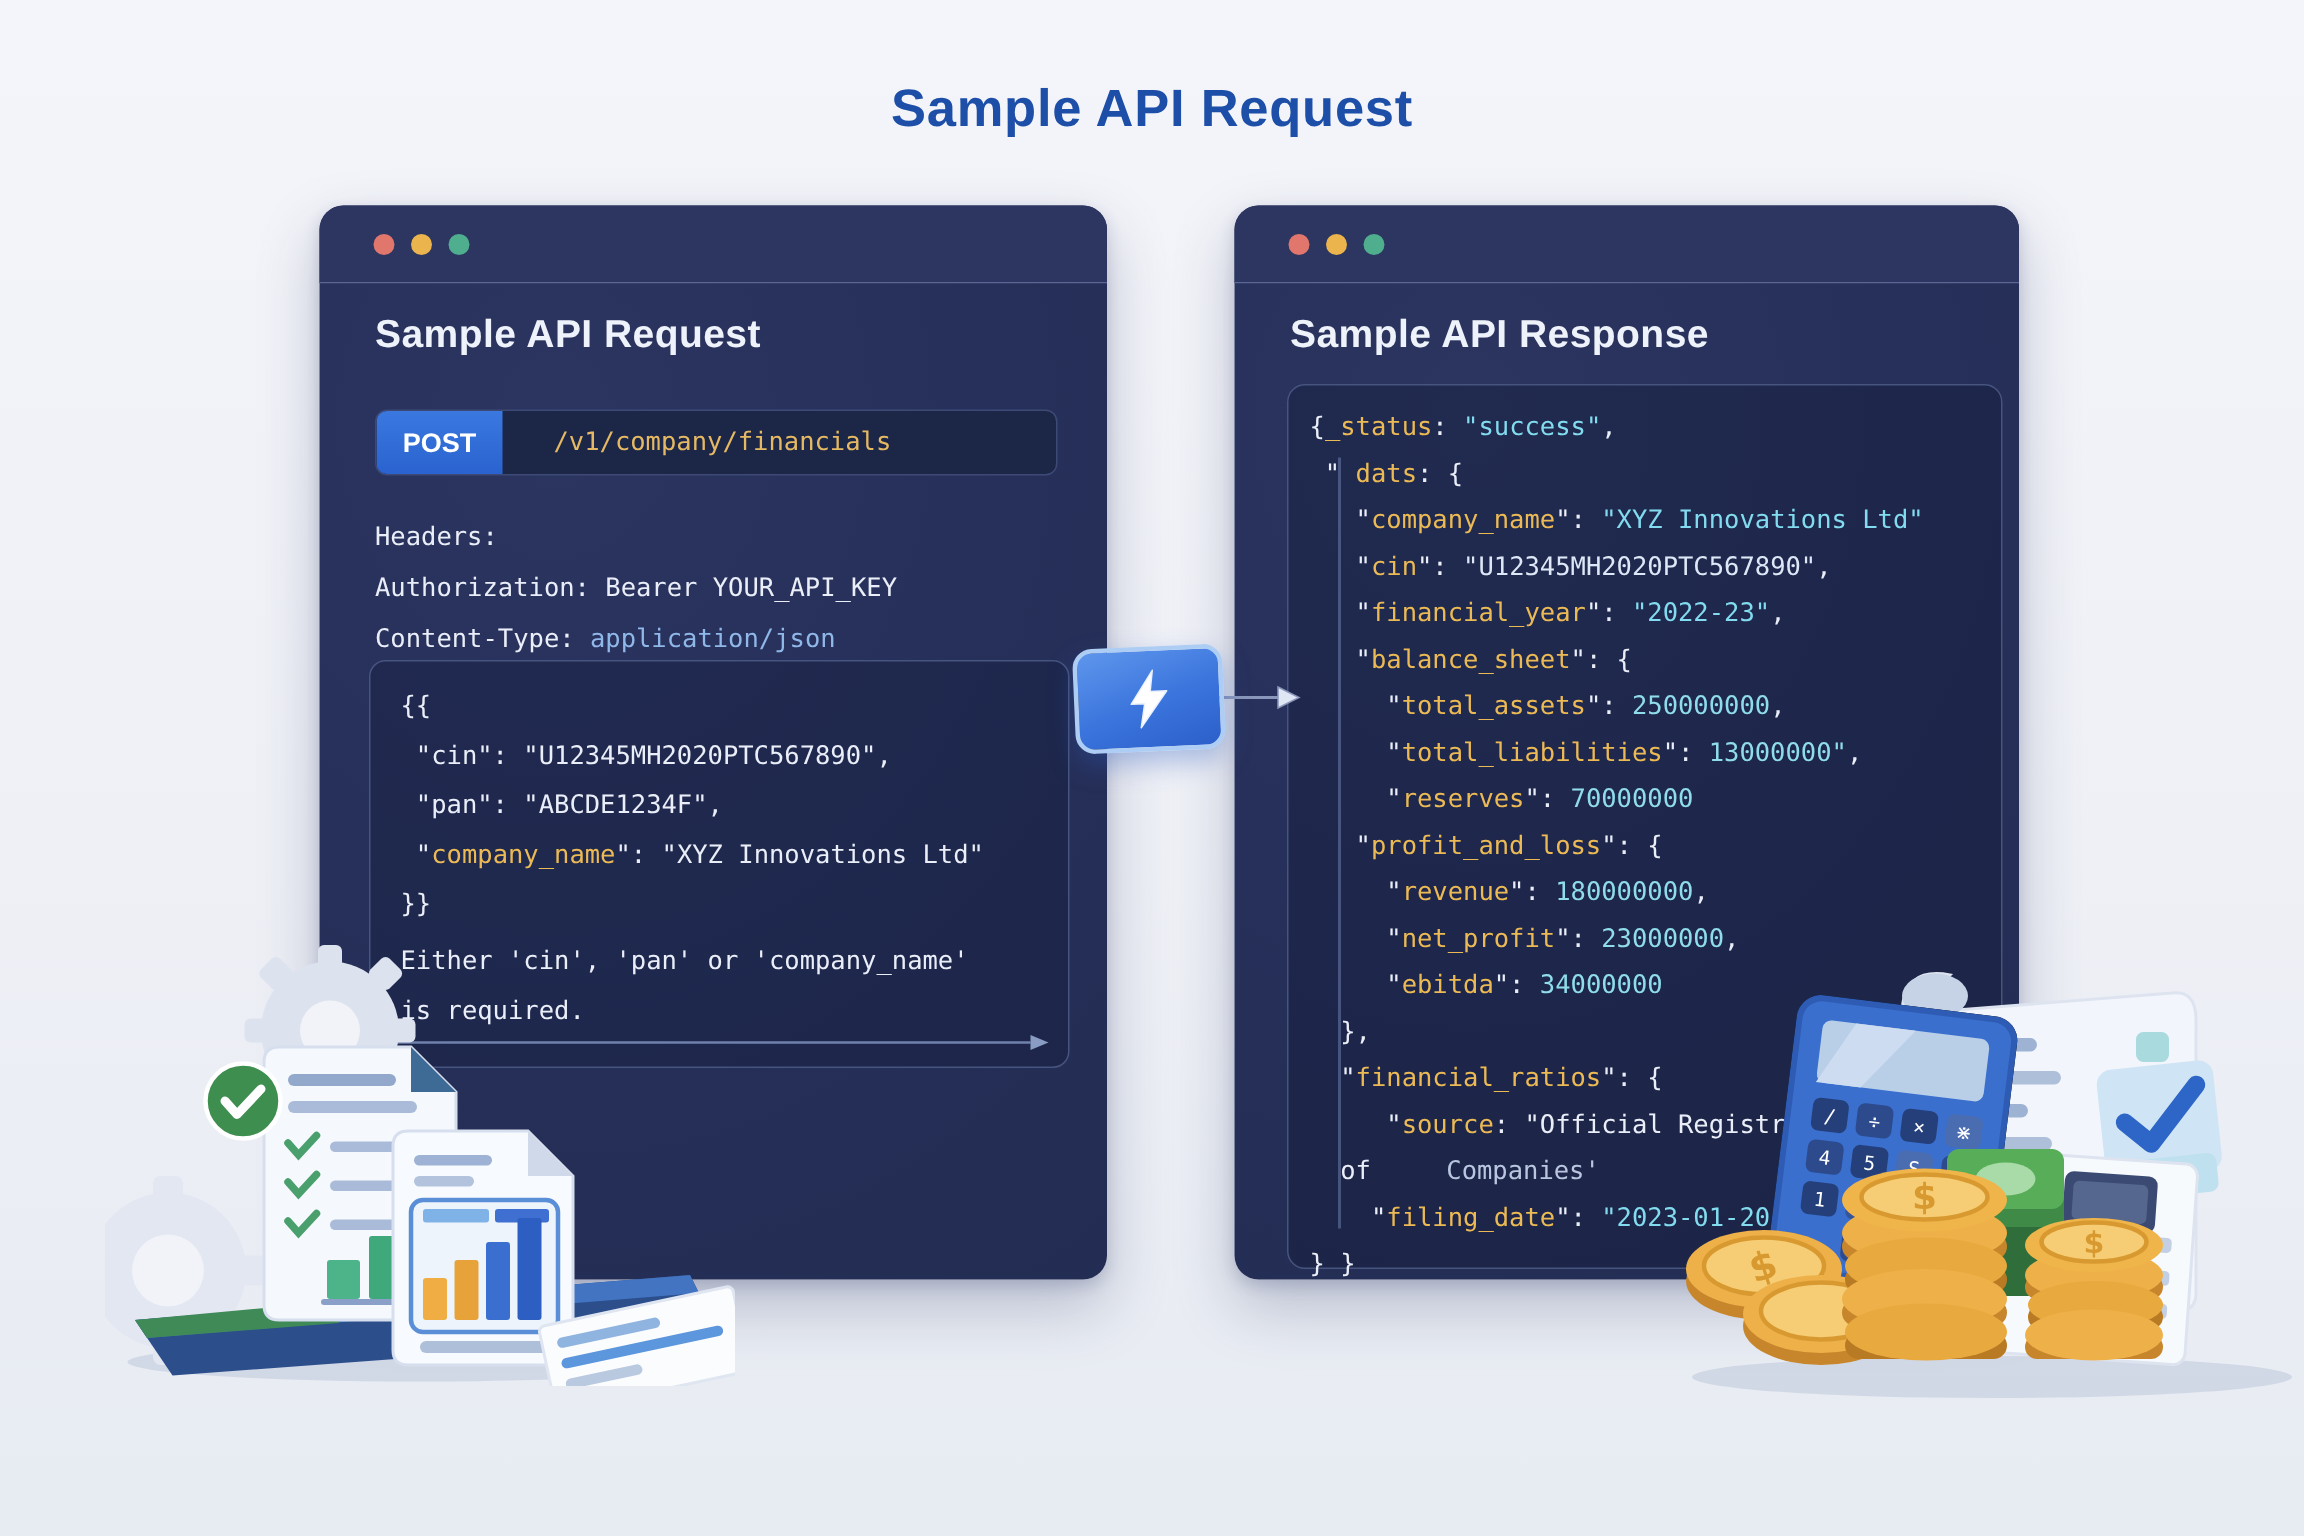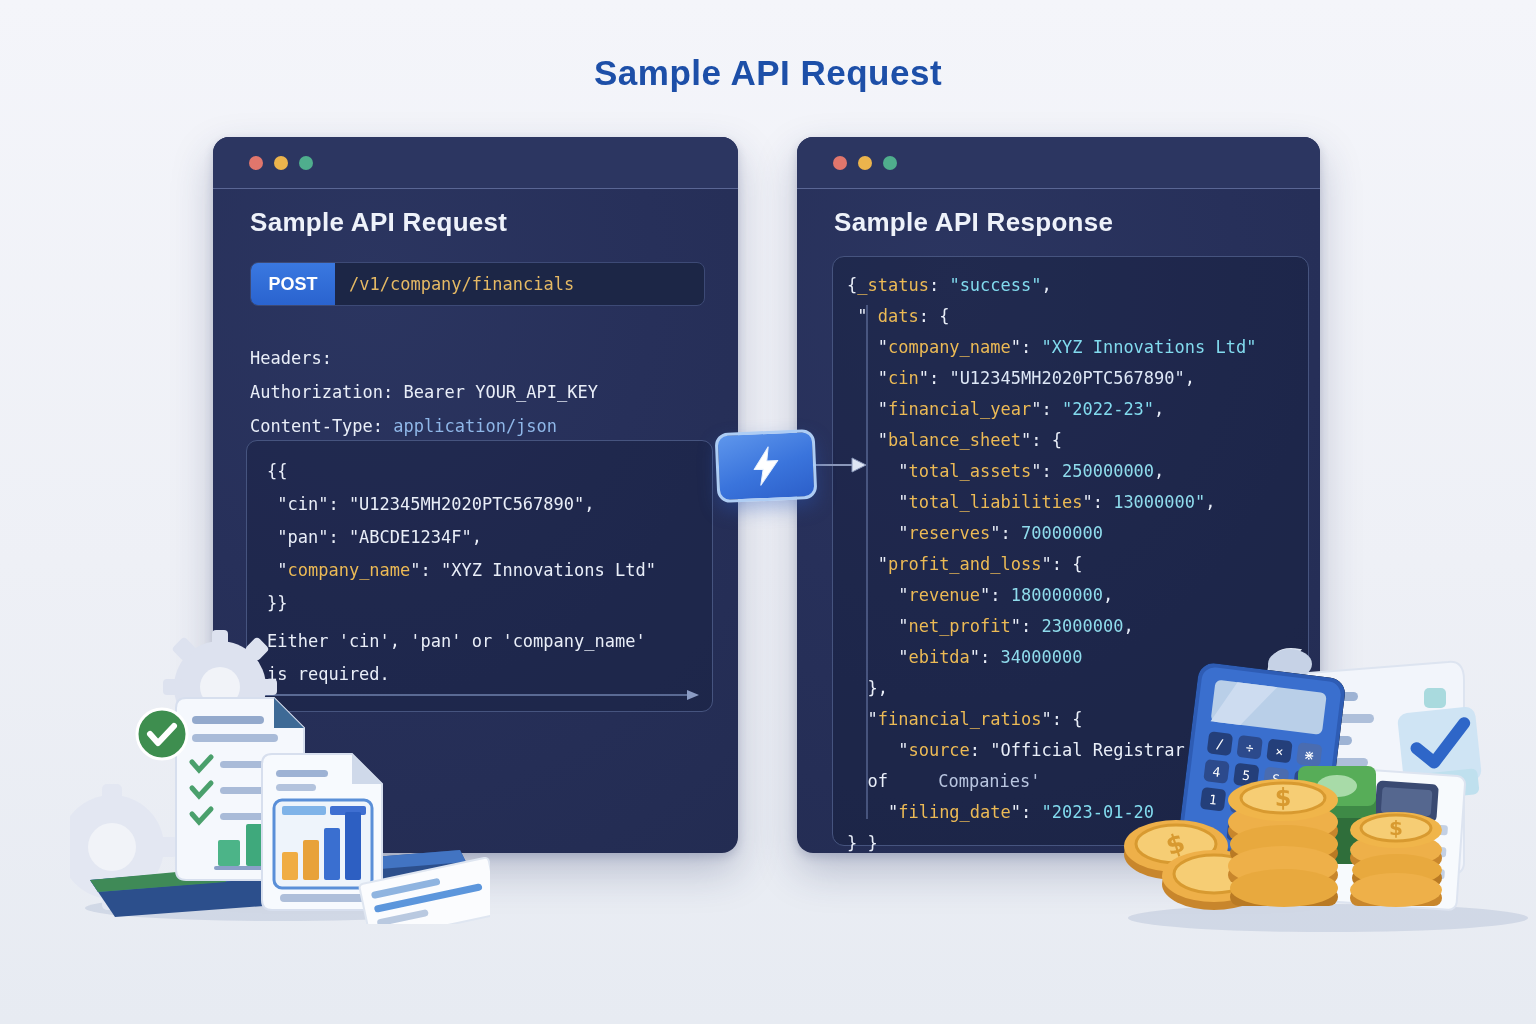--- a/index.html
+++ b/index.html
@@ -13,47 +13,47 @@
     font-size:35px;font-weight:700;color:#1d4fa8;letter-spacing:.5px;z-index:1;
   }
   
   .window{
     position:absolute;top:137px;height:716px;border-radius:16px;
     background:radial-gradient(120% 100% at 30% 20%,#2b3560 0%,#27305a 45%,#232c52 100%);
     box-shadow:0 18px 40px rgba(40,52,100,.25), 0 4px 10px rgba(40,52,100,.18);
     z-index:2;
   }
   .win-left{left:213px;width:525px;}
-  .win-right{left:797px;width:523px;}
+  .win-right{left:823px;width:523px;}
   .titlebar{
     position:absolute;top:0;left:0;right:0;height:51px;
     background:#2c3661;border-radius:16px 16px 0 0;
     border-bottom:1.5px solid #5a6694;
     display:flex;align-items:center;padding-left:36px;gap:11px;
   }
   .dot{width:14px;height:14px;border-radius:50%;}
   .dot-red{background:#e1766c;} .dot-yellow{background:#ecb44c;} .dot-green{background:#4fae8d;}
   .win-title{
     position:absolute;top:70px;left:37px;font-size:26px;font-weight:700;color:#eef2fa;letter-spacing:.3px;
   }
   
   .post-row{
-    position:absolute;top:125px;left:37px;width:453px;height:42px;
+    position:absolute;top:136px;left:37px;width:453px;height:42px;
     background:#1c2646;border:1.5px solid #3d4a76;border-radius:8px;
     display:flex;align-items:stretch;overflow:hidden;
   }
   .post-btn{
     width:84px;background:linear-gradient(180deg,#3a78e0,#2a63cf);
     color:#fff;font-weight:700;font-size:18px;border:none;
     display:flex;align-items:center;justify-content:center;cursor:pointer;
     font-family:"Liberation Sans",sans-serif;
   }
   .endpoint{
     flex:1;display:flex;align-items:center;padding-left:14px;
-    font-family:"DejaVu Sans Mono",monospace;font-size:17px;color:#e5b964;
+    font-family:"DejaVu Sans Mono",monospace;font-size:17px;color:#e5b964;margin-left:20px;
   }
   .headers-block{position:absolute;top:204px;left:37px;}
   .headers-block .code-line{line-height:34px;}
   .code-line{white-space:pre;font-family:"DejaVu Sans Mono",monospace;font-size:17px;}
   .tok-plain{color:#e9eef8;} .tok-key{color:#ecba55;margin-top:44px;} .tok-cyan{color:#82dbee;}
   .tok-light{color:#dde7f6;} .tok-num{color:#8fdcec;} .tok-blue{color:#8fb7e8;} .tok-dim{color:#b9c6e0;margin-left:40px;}
   .req-code-box{
     position:absolute;top:303px;left:33px;width:467px;height:272px;
     background:rgba(17,26,54,.35);border:1.5px solid #46547f;border-radius:11px;
     padding:14px 0 0 20px;box-sizing:border-box;

